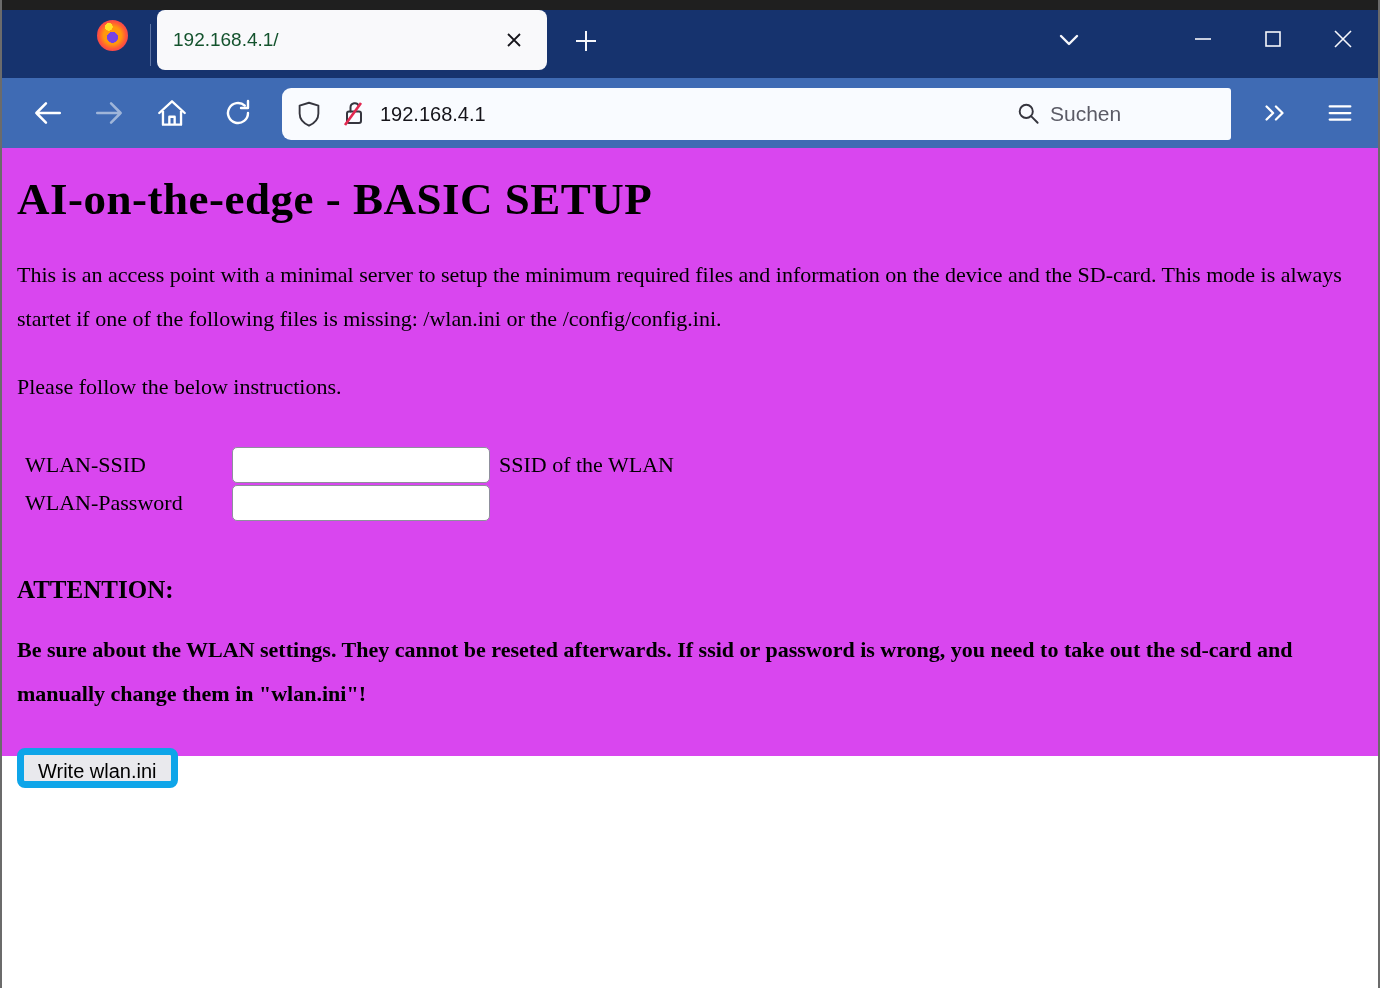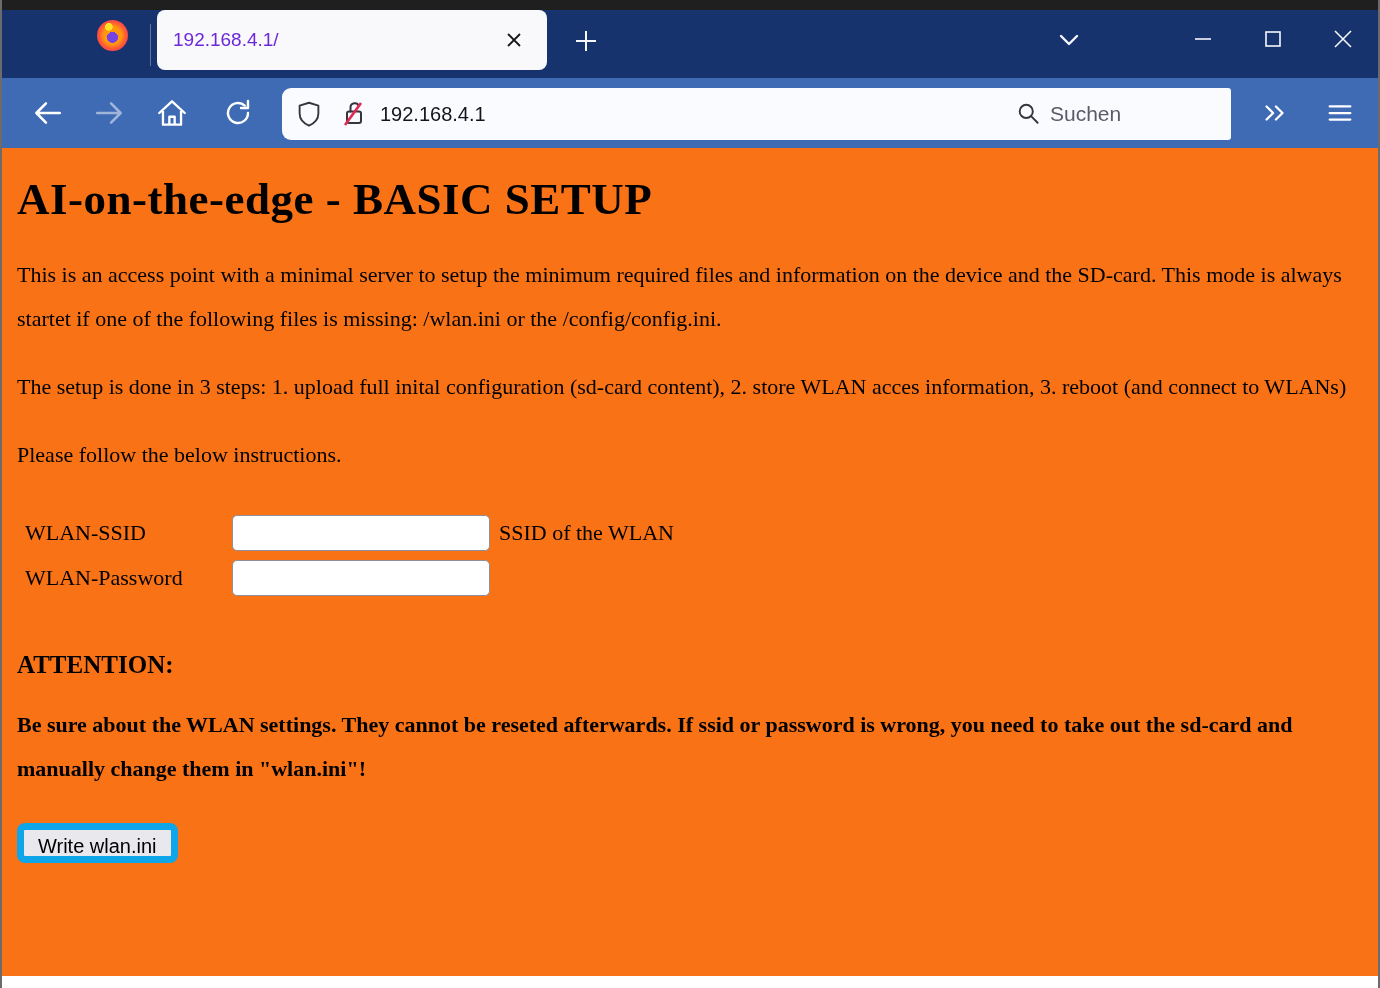--- a/index.html
+++ b/index.html
@@ -15,45 +15,45 @@
   .tabbar { position:relative; height:68px; background:#16336e; }
   .fx-logo { position:absolute; left:95px; top:10px; width:31px; height:31px; border-radius:50%;
     background:
       radial-gradient(circle at 50% 56%, #7542e5 0 23%, rgba(0,0,0,0) 24%),
       radial-gradient(circle at 38% 22%, #ffe226 0 12%, rgba(0,0,0,0) 13%),
       radial-gradient(circle at 50% 50%, #ff980e 0 40%, #ff5a36 60%, #e31587 100%);
   }
   .tab-separator { position:absolute; left:148px; top:14px; width:1px; height:42px; background:#5d74a4; }
   .tab { position:absolute; left:155px; top:0px; width:390px; height:60px; background:#f9f9fb; border-radius:8px;
          display:flex; align-items:center; padding:0 16px; }
-  .tab-title { font-size:19px; color:#6d28d9; flex:1; }
+  .tab-title { font-size:19px; color:#14532d; flex:1; }
   .tab-close { width:34px; height:34px; display:flex; align-items:center; justify-content:center; border-radius:5px; }
   .newtab-btn { position:absolute; left:566px; top:13px; width:36px; height:36px; display:flex; align-items:center; justify-content:center; border-radius:5px; }
   .tablist-btn { position:absolute; left:1049px; top:15px; width:36px; height:32px; display:flex; align-items:center; justify-content:center; }
   .win-controls { position:absolute; right:0; top:0; height:60px; display:flex; }
   .win-btn { width:70px; height:58px; display:flex; align-items:center; justify-content:center; }
 
   
   .navbar { position:relative; height:70px; background:#3f6bb4; }
   .nav-btn { position:absolute; top:13px; width:44px; height:44px; display:flex; align-items:center; justify-content:center; border-radius:5px; }
   .urlbar { position:absolute; left:280px; top:10px; width:811px; height:52px; background:#f9fbff; border-radius:9px;
             display:flex; align-items:center; padding:0 12px; }
   .url-text { font-size:20px; color:#15141a; flex:1; margin-left:10px; }
   .searchbox { position:absolute; left:1000px; top:10px; width:229px; height:52px; background:#f9fbff; border-radius:3px;
                display:flex; align-items:center; padding:0 12px; }
   .searchbox input { border:none; outline:none; background:transparent; font-size:21px; color:#15141a; width:140px; margin-left:8px; font-family:"Liberation Sans",sans-serif; }
   .searchbox input::placeholder { color:#5b5b66; opacity:1; }
   .icon { display:flex; align-items:center; justify-content:center; }
 
   
-  .content { height:828px; background:#f97316; padding:0 20px 0 15px; font-family:"Liberation Serif", serif; color:#000; }
+  .content { height:608px; background:#d946ef; padding:0 20px 0 15px; font-family:"Liberation Serif", serif; color:#000; }
   .content h1 { font-size:45px; font-weight:bold; padding-top:25px; margin-bottom:28px; letter-spacing:0.5px; }
   .content p  { font-size:22px; line-height:44px; margin-top:24px; max-width:1345px; }
   .content h2 { font-size:31px; font-weight:bold; margin-top:46px; }
-  .cred-grid { display:grid; grid-template-columns:215px 267px 1fr; row-gap:9px; align-items:center; margin-top:38px; }
+  .cred-grid { display:grid; grid-template-columns:215px 267px 1fr; row-gap:2px; align-items:center; margin-top:38px; }
   .cred-label { font-size:22px; padding-left:8px; }
   .cred-grid input { width:258px; height:36px; border:1px solid #8f8f9d; border-radius:5px; background:#fff; font-size:20px; padding:0 8px; font-family:"Liberation Sans",sans-serif; }
   .cred-note { font-size:22px; }
   .content h3 { font-size:25px; font-weight:bold; margin-top:55px; }
   .warning { font-weight:bold; margin-top:24px; }
   .write-btn { margin-top:32px; font-family:"Liberation Sans",sans-serif; font-size:20px; color:#000;
                background:#e9e9ed; border:7px solid #0ea5e9; border-radius:8px; padding:5px 14px; height:40px; cursor:pointer; }
 
   svg { display:block; }
 </style>
@@ -172,21 +172,20 @@
       <svg width="30" height="30" viewBox="0 0 32 32">
           <path d="M5 9 H27 M5 16 H27 M5 23 H27" stroke="#ffffff" stroke-width="2.4" fill="none" stroke-linecap="round"></path>
         </svg>
     </div>
   </div>
 
   <div class="content">
     <h1>AI-on-the-edge - BASIC SETUP</h1>
 
     <p>This is an access point with a minimal server to setup the minimum required files and information on the device and the SD-card. This mode is always startet if one of the following files is missing: /wlan.ini or the /config/config.ini.</p>
-    <p>The setup is done in 3 steps: 1. upload full inital configuration (sd-card content), 2. store WLAN acces information, 3. reboot (and connect to WLANs)</p>
     <p>Please follow the below instructions.</p>
 
 
     <div class="cred-grid">
       <span class="cred-label">WLAN-SSID</span>
       <input type="text" style="">
       <span class="cred-note">SSID of the WLAN</span>
 
       <span class="cred-label">WLAN-Password</span>
       <input type="text" style="">

